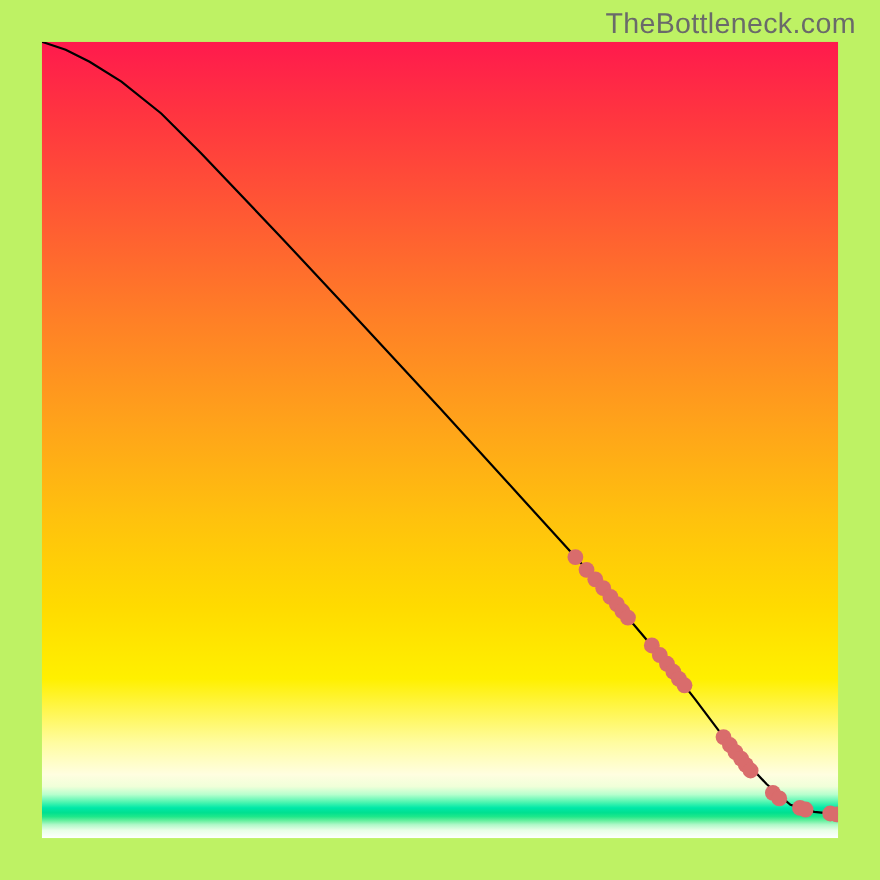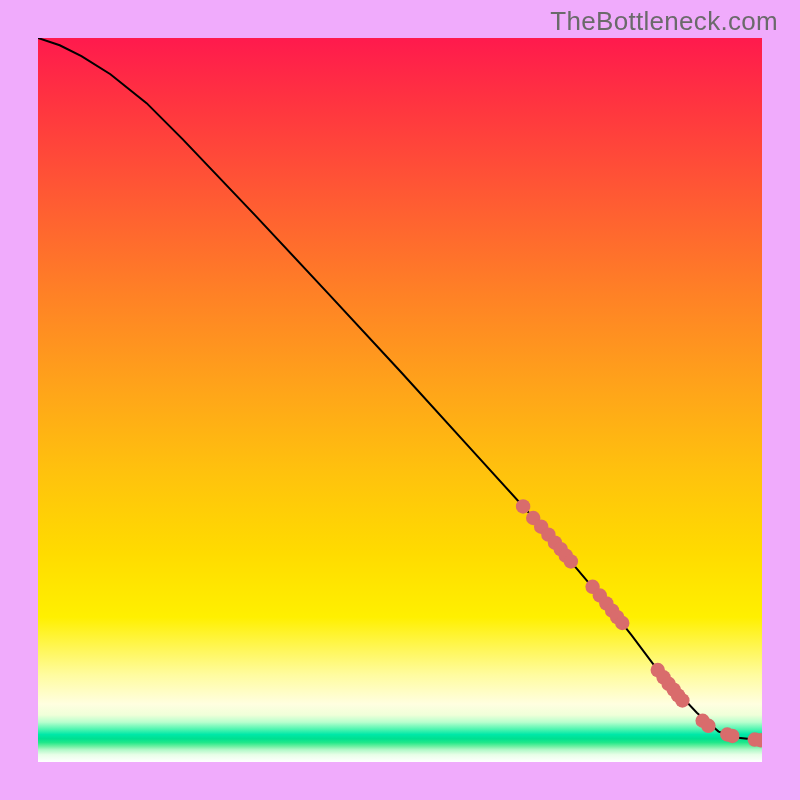--- a/index.html
+++ b/index.html
@@ -8,21 +8,21 @@
     width: 800px;
     height: 800px;
     background: #000;
     overflow: hidden;
     font-family: Arial, Helvetica, sans-serif;
   }
   .frame {
     position: relative;
     width: 800px;
     height: 800px;
-    background: #f0abfc;
+    background: #bef264;
   }
   .plot {
     position: absolute;
     left: 38px;
     top: 38px;
     width: 724px;
     height: 724px;
     overflow: hidden;
   }
   .gradient {

